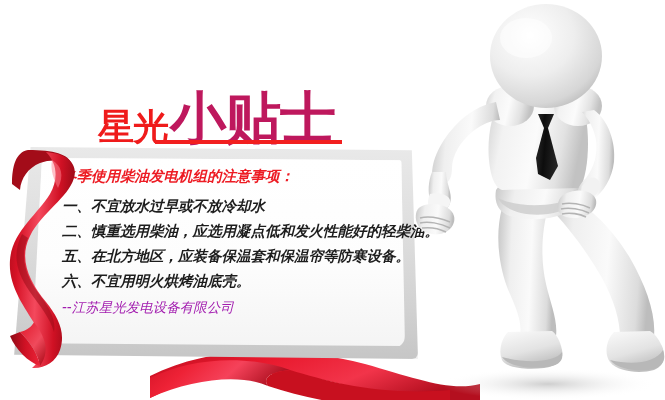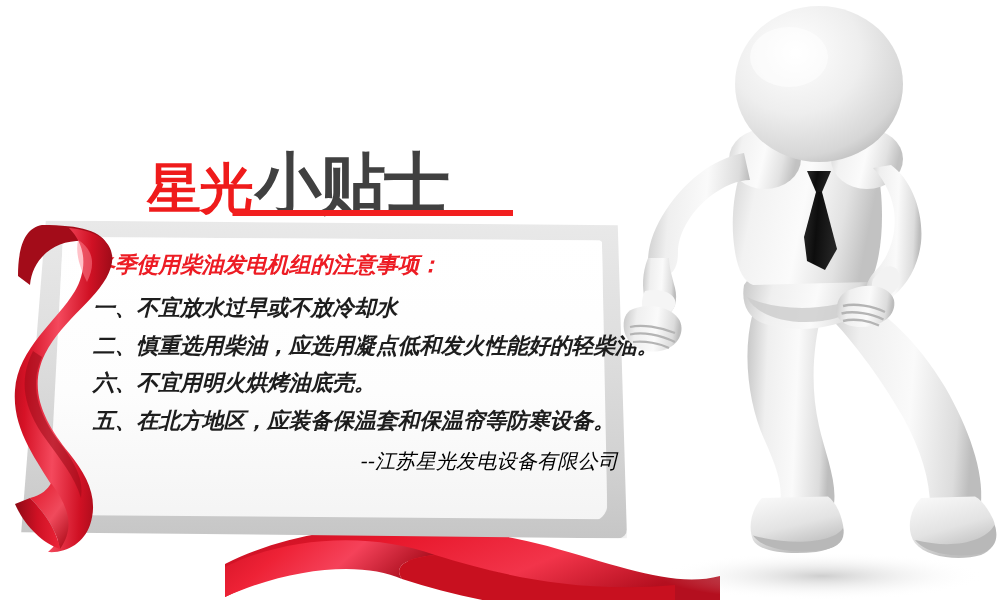--- a/index.html
+++ b/index.html
@@ -31,23 +31,23 @@
   }
   .title-small {
     font-size: 36px;
     font-weight: bold;
     color: #ef1b1b;
     letter-spacing: -1px;
     line-height: 0.98;
     font-family: "DejaVu Sans", "Liberation Sans", sans-serif;
   }
   .title-big {
-    font-size: 44px;
+    font-size: 56px;
     font-weight: bold;
-    color: #404040;
+    color: #be185d;
     letter-spacing: -1px;
     line-height: 0.95;
     margin-left: 2px;
     font-family: "DejaVu Sans", "Liberation Sans", sans-serif;
   }
   .title-underline {
     position: absolute;
     left: 155px;
     top: 140px;
     width: 187px;
@@ -111,23 +111,23 @@
     color: #1d1d1d;
     font-weight: bold;
     font-size: 14.5px;
     font-style: italic;
     line-height: 25px;
     white-space: nowrap;
     font-family: "DejaVu Sans", "Liberation Sans", sans-serif;
   }
   .signature {
     margin-top: 5px;
-    text-align: right;
+    text-align: left;
     padding-right: 10px;
-    color: #000000;
+    color: #a21caf;
     font-size: 13.5px;
     font-style: italic;
     font-family: "DejaVu Sans", "Liberation Sans", sans-serif;
   }
 
   
   .ribbon-left {
     position: absolute;
     left: -6px;
     top: 150px;
@@ -238,22 +238,22 @@
   <div class="title-wrap">
     <span class="title-small">星光</span>
     <span class="title-big">小贴士</span>
   </div>
   <div class="title-underline"></div>
 
   <div class="content">
     <div class="content-heading">冬季使用柴油发电机组的注意事项：</div>
     <div class="item">一、不宜放水过早或不放冷却水</div>
     <div class="item">二、慎重选用柴油，应选用凝点低和发火性能好的轻柴油。</div>
+    <div class="item">五、在北方地区，应装备保温套和保温帘等防寒设备。</div>
     <div class="item">六、不宜用明火烘烤油底壳。</div>
-    <div class="item">五、在北方地区，应装备保温套和保温帘等防寒设备。</div>
     <div class="signature">--江苏星光发电设备有限公司</div>
   </div>
 
   <svg class="figure" viewBox="0 0 268 398">
     <defs>
       <radialGradient id="headG" cx="0.36" cy="0.3" r="0.78">
         <stop offset="0" stop-color="#ffffff"></stop>
         <stop offset="0.5" stop-color="#eeeeee"></stop>
         <stop offset="0.85" stop-color="#d6d6d6"></stop>
         <stop offset="1" stop-color="#bcbcbc"></stop>

